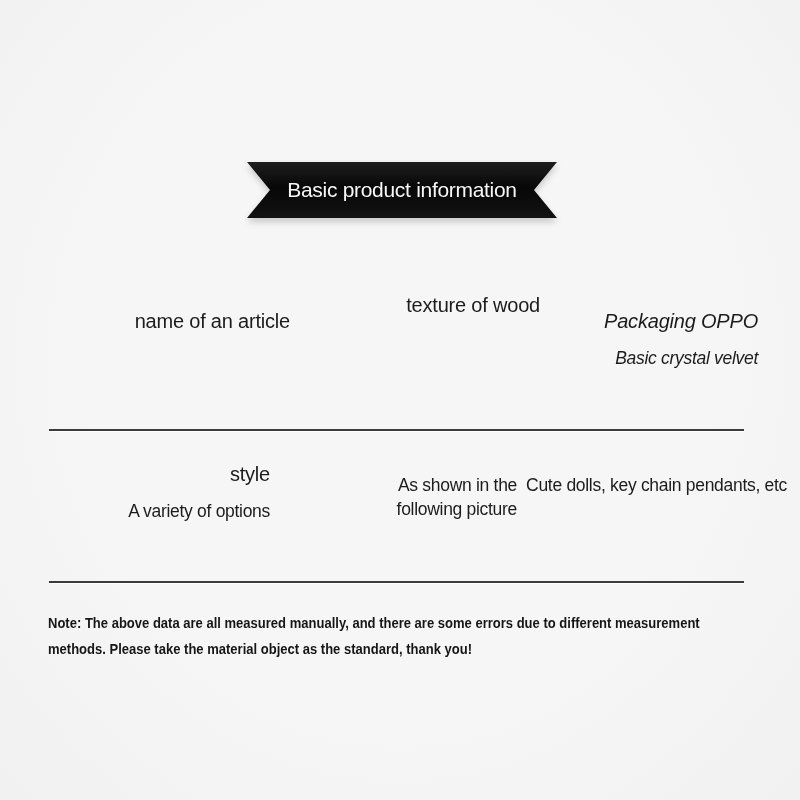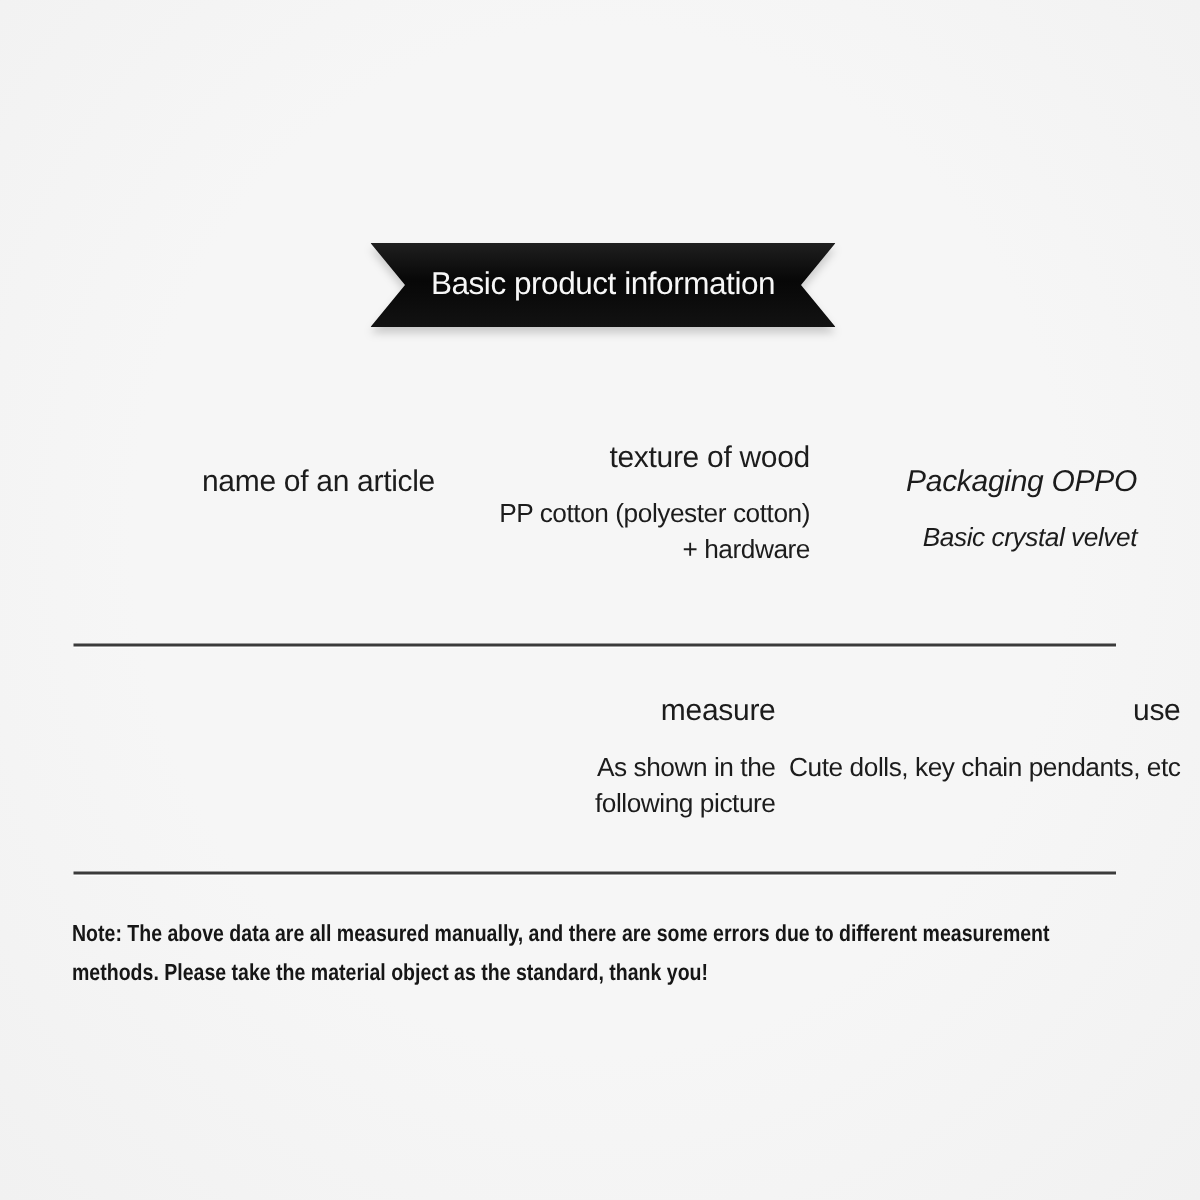--- a/index.html
+++ b/index.html
@@ -91,37 +91,37 @@
 
   <div class="ribbon-wrap">
     <div class="ribbon">Basic product information</div>
   </div>
 
   <div class="cell" style="left:40px;  top:308px; width:250px;">
     <div class="label">name of an article</div>
   </div>
   <div class="cell" style="left:285px; top:292px; width:255px;">
     <div class="label">texture of wood</div>
-    <div class="value">PP cotton (polyester cotton)
-+ hardware</div>
   </div>
   <div class="cell" style="left:508px; top:308px; width:250px;font-style:italic;">
     <div class="label">Packaging OPPO</div>
     <div class="value">Basic crystal velvet</div>
   </div>
 
   <div class="divider divider-1"></div>
 
+  <div class="cell" style="left:20px;  top:461px; width:250px;">
+    <div class="label">style</div>
+    <div class="value">A variety of options</div>
+  </div>
   <div class="cell" style="left:267px; top:461px; width:250px;">
-    <div class="label">measure</div>
     <div class="value">As shown in the
 following picture</div>
   </div>
   <div class="cell" style="left:487px; top:461px; width:300px;">
-    <div class="label">use</div>
     <div class="value">Cute dolls, key chain pendants, etc</div>
   </div>
 
   <div class="divider divider-2"></div>
 
   <div class="note">
     <div class="note-line">Note: The above data are all measured manually, and there are some errors due to different measurement</div>
     <div class="note-line">methods. Please take the material object as the standard, thank you!</div>
   </div>
 

